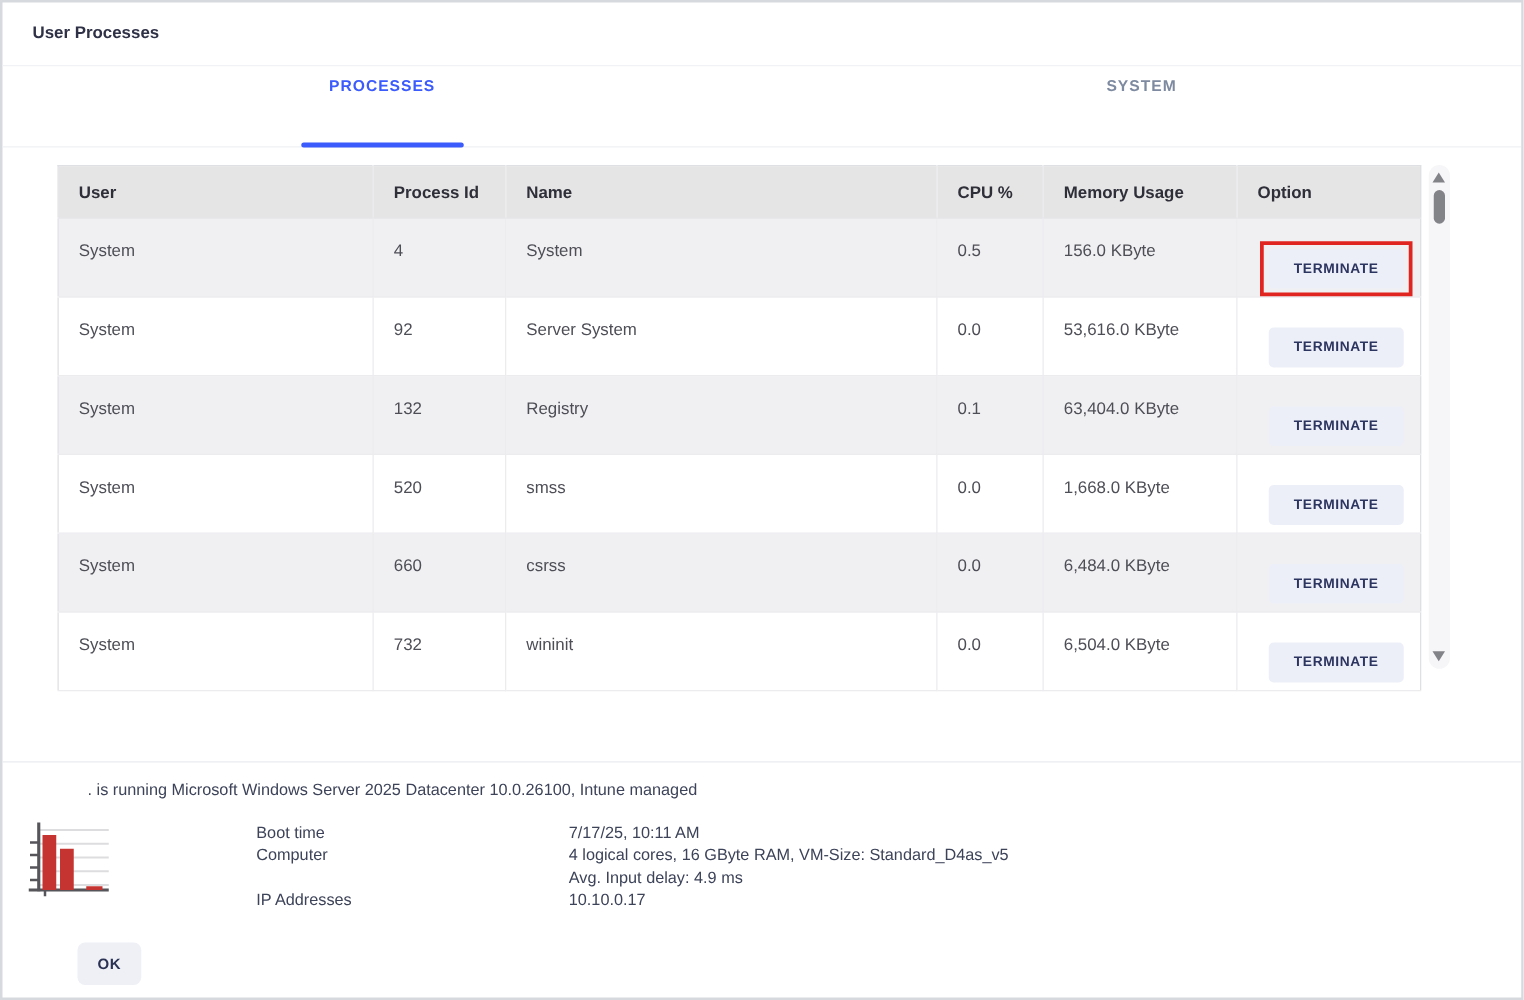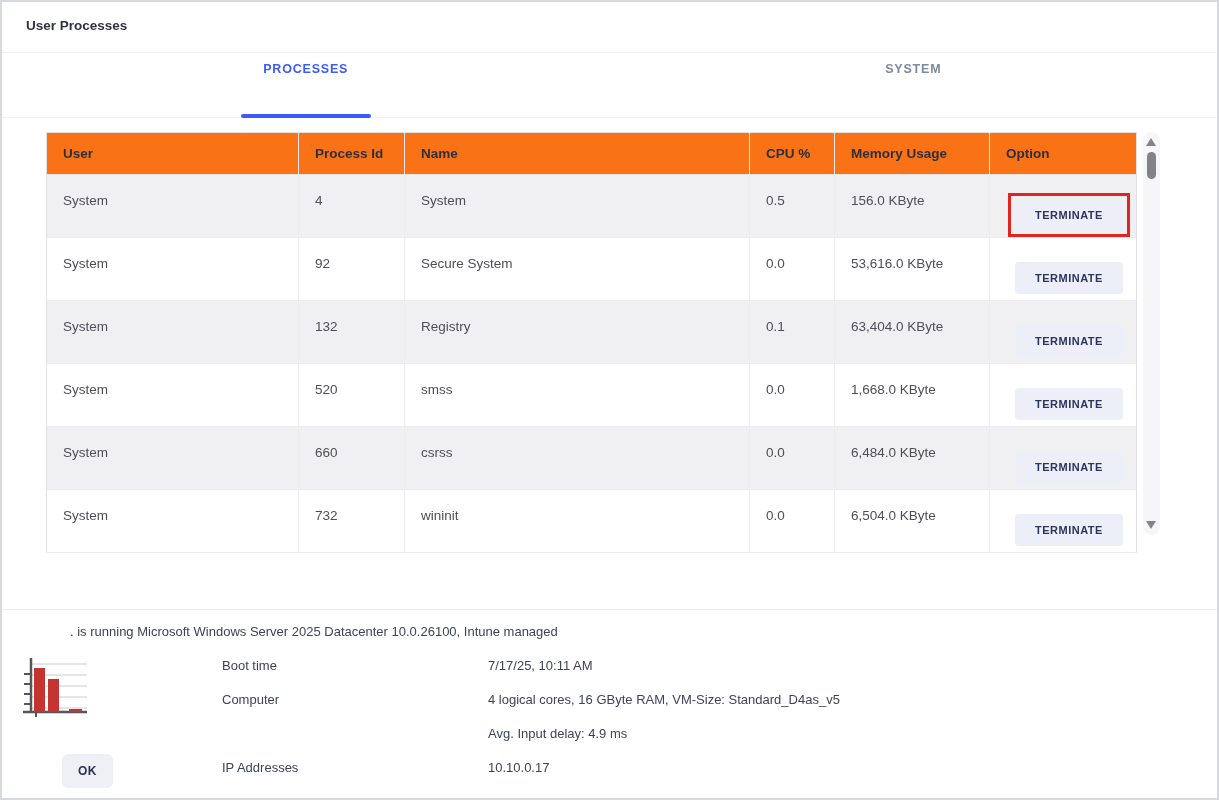--- a/index.html
+++ b/index.html
@@ -52,21 +52,21 @@
     width: 1090px;
     border-collapse: collapse; table-layout: fixed;
     border: 1px solid #dfe0e4;
     background: #fff;
   }
   .process-table th {
     height: 42px; text-align: left; padding: 0 0 0 16px;
     font-size: 13.5px; font-weight: 700; color: #2f2f3a;
     border-bottom: 1px solid #e6e6ea;
     border-right: 1px solid #ececef;
-    background: #f97316;
+    background: #e5e5e5;
   }
   .process-table th:last-child { border-right: none; }
   .process-table td {
     height: 60px; vertical-align: top; padding: 18px 0 0 16px;
     font-size: 13.5px; color: #4e4e57;
     border-bottom: 1px solid #ececef;
     border-right: 1px solid #ececef;
   }
   .process-table td:last-child { border-right: none; }
   .process-table tr.striped td { background: #f0f0f2; }
@@ -138,23 +138,23 @@
     position: absolute; left: 68px; top: 622px;
     font-size: 13px; color: #3d4359;
   }
 
   .chart-icon {
     position: absolute; left: 14px; top: 652px;
     width: 74px; height: 68px;
   }
 
   .details {
-    position: absolute; left: 220px; top: 655px;
+    position: absolute; left: 203px; top: 655px;
     display: grid; grid-template-columns: 250px auto;
-    column-gap: 0; row-gap: 0; gap: 16px;
+    column-gap: 0; row-gap: 0;
   }
   .detail-label, .detail-value {
     font-size: 13px; color: #3d4359; line-height: 18px;
     white-space: pre-line;
   }
 
   .ok-btn {
     position: absolute; left: 28px; top: 752px;
     padding: 10px 16px;
     background: #eef0f6; color: #2b3254;
@@ -209,21 +209,21 @@
       <td>156.0 KByte</td>
       <td class="option-cell">
         <span class="highlight-box highlighted">
           <button class="terminate-btn">TERMINATE</button>
         </span>
       </td>
     </tr>
         <tr>
       <td>System</td>
       <td>92</td>
-      <td>Secure System</td>
+      <td>Server System</td>
       <td>0.0</td>
       <td>53,616.0 KByte</td>
       <td class="option-cell">
         <span class="highlight-box">
           <button class="terminate-btn">TERMINATE</button>
         </span>
       </td>
     </tr>
         <tr class="striped">
       <td>System</td>

